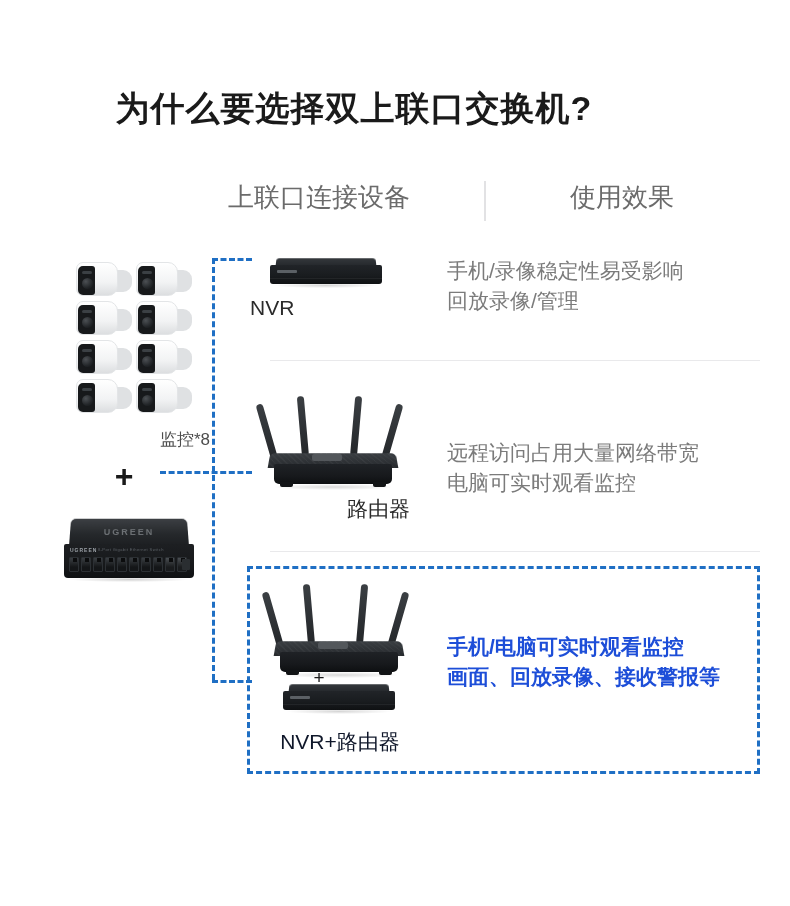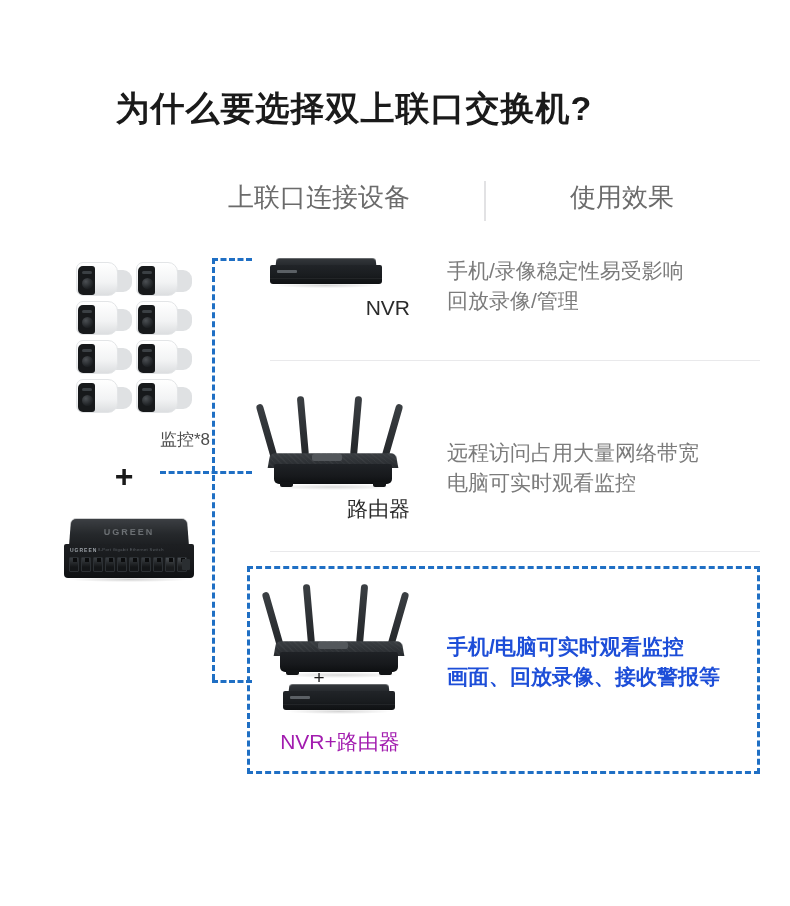--- a/index.html
+++ b/index.html
@@ -416,21 +416,21 @@
     background: radial-gradient(ellipse at center, rgba(0,0,0,.15) 0%, rgba(0,0,0,0) 72%);
   }
 
   
   #row1-device { position: absolute; left: 270px; top: 258px; width: 120px; }
   #row1-label {
     position: absolute;
     left: 250px;
     top: 296px;
     width: 160px;
-    text-align: right;
+    text-align: left;
     font-size: 21px;
     color: #2b2b2b;
     white-space: nowrap;
   }
   #row1-text {
     position: absolute;
     left: 447px;
     top: 256px;
     width: 320px;
     font-size: 21px;
@@ -473,21 +473,21 @@
     line-height: 19px;
   }
   #row3-nvr { position: absolute; left: 283px; top: 684px; }
   #row3-label {
     position: absolute;
     left: 245px;
     top: 728px;
     width: 190px;
     text-align: center;
     font-size: 21px;
-    color: #a21caf;
+    color: #0f172a;
     white-space: nowrap;
   }
   #row3-text {
     position: absolute;
     left: 447px;
     top: 632px;
     width: 310px;
     font-size: 21px;
     line-height: 30px;
     color: #1d4ed8;

